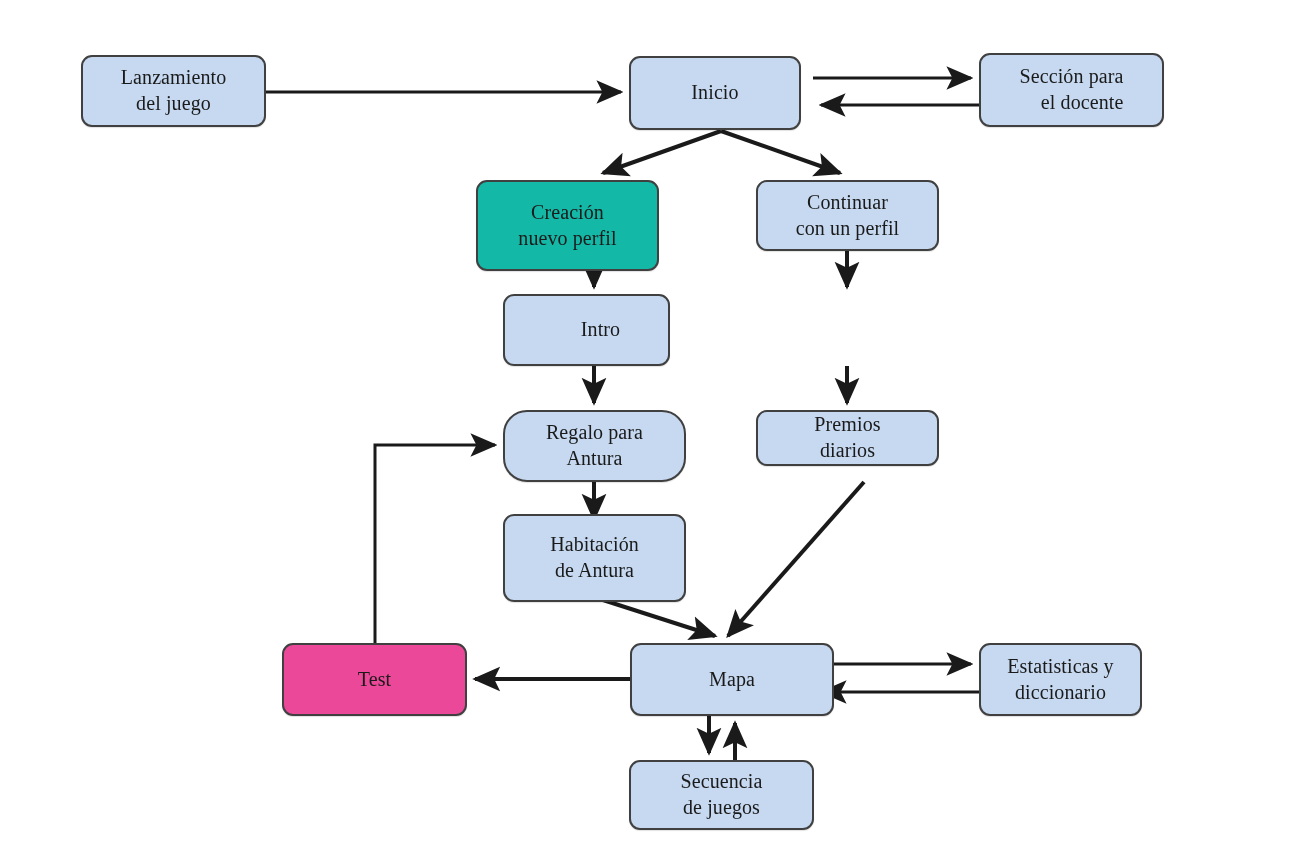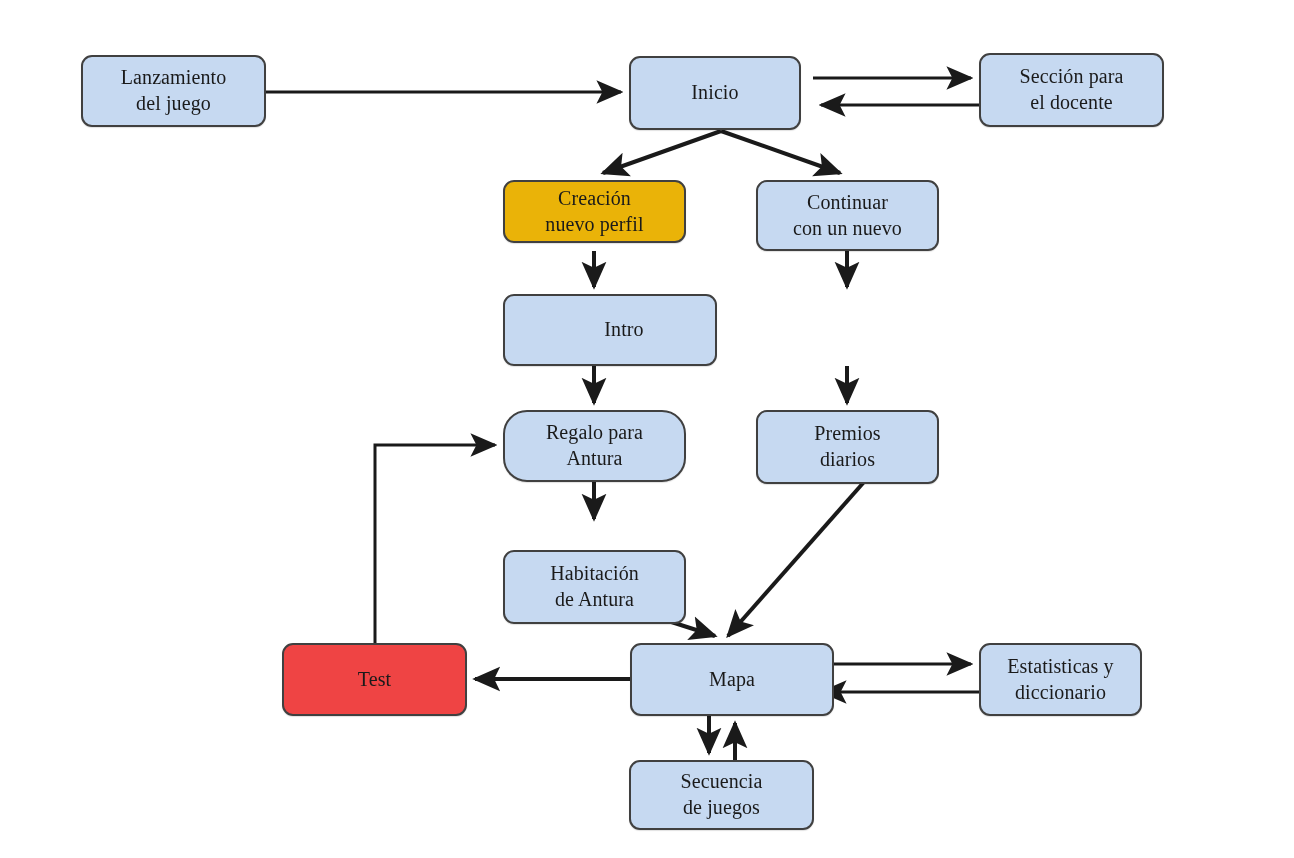--- a/index.html
+++ b/index.html
@@ -94,33 +94,33 @@
       <line x1="700" y1="716" x2="700" y2="753" stroke-width="4" marker-end="url(#ahbig)"></line>
 
       <line x1="726" y1="760" x2="726" y2="723" stroke-width="4" marker-end="url(#ahbig)"></line>
 
     </g>
   </svg>
 
   <div class="node" style="left: 72px; top: 55px; width: 185px; height: 72px; background: rgb(198, 217, 241); border-color: rgb(64, 64, 64);">Lanzamiento
 del juego</div>
   <div class="node" style="left: 620px; top: 56px; width: 172px; height: 74px; background: rgb(198, 217, 241); border-color: rgb(64, 64, 64);">Inicio</div>
-  <div class="node" style="left: 970px; top: 53px; width: 185px; height: 74px; background: rgb(198, 217, 241); border-color: rgb(64, 64, 64);">Sección para
+  <div class="node" style="left: 970px; top: 53px; width: 185px; height: 74px; background: rgb(198, 217, 241); border-color: rgb(64, 64, 64); text-align: right;">Sección para
 el docente</div>
-  <div class="node" style="left: 494px; top: 180px; width: 183px; height: 63px; background: #eab308; border-color: rgb(64, 64, 64);">Creación
+  <div class="node" style="left: 467px; top: 180px; width: 183px; height: 91px; background: #14b8a6; border-color: rgb(64, 64, 64);">Creación
 nuevo perfil</div>
   <div class="node" style="left: 747px; top: 180px; width: 183px; height: 71px; background: rgb(198, 217, 241); border-color: rgb(64, 64, 64);">Continuar
-con un nuevo</div>
-  <div class="node" style="left: 494px; top: 294px; width: 214px; height: 72px; background: rgb(198, 217, 241); border-color: rgb(64, 64, 64); padding-left: 28px;">Intro</div>
+con un perfil</div>
+  <div class="node" style="left: 494px; top: 294px; width: 167px; height: 72px; background: rgb(198, 217, 241); border-color: rgb(64, 64, 64); padding-left: 28px;">Intro</div>
   <div class="node" style="left: 494px; top: 410px; width: 183px; height: 72px; background: rgb(198, 217, 241); border-color: rgb(64, 64, 64); border-radius: 24px;">Regalo para
 Antura</div>
-  <div class="node" style="left: 747px; top: 410px; width: 183px; height: 74px; background: rgb(198, 217, 241); border-color: rgb(64, 64, 64);">Premios
+  <div class="node" style="left: 747px; top: 410px; width: 183px; height: 56px; background: rgb(198, 217, 241); border-color: rgb(64, 64, 64);">Premios
 diarios</div>
-  <div class="node" style="left: 494px; top: 550px; width: 183px; height: 74px; background: rgb(198, 217, 241); border-color: rgb(64, 64, 64);">Habitación
+  <div class="node" style="left: 494px; top: 514px; width: 183px; height: 88px; background: rgb(198, 217, 241); border-color: rgb(64, 64, 64);">Habitación
 de Antura</div>
-  <div class="node" style="left: 273px; top: 643px; width: 185px; height: 73px; background: #ef4444; border-color: rgb(64, 64, 64);">Test</div>
+  <div class="node" style="left: 273px; top: 643px; width: 185px; height: 73px; background: #ec4899; border-color: rgb(64, 64, 64);">Test</div>
   <div class="node" style="left: 621px; top: 643px; width: 204px; height: 73px; background: rgb(198, 217, 241); border-color: rgb(64, 64, 64);">Mapa</div>
   <div class="node" style="left: 970px; top: 643px; width: 163px; height: 73px; background: rgb(198, 217, 241); border-color: rgb(64, 64, 64);">Estatisticas y
 diccionario</div>
   <div class="node" style="left: 620px; top: 760px; width: 185px; height: 70px; background: rgb(198, 217, 241); border-color: rgb(64, 64, 64);">Secuencia
 de juegos</div>
 
 </div>
 
 </body></html>

